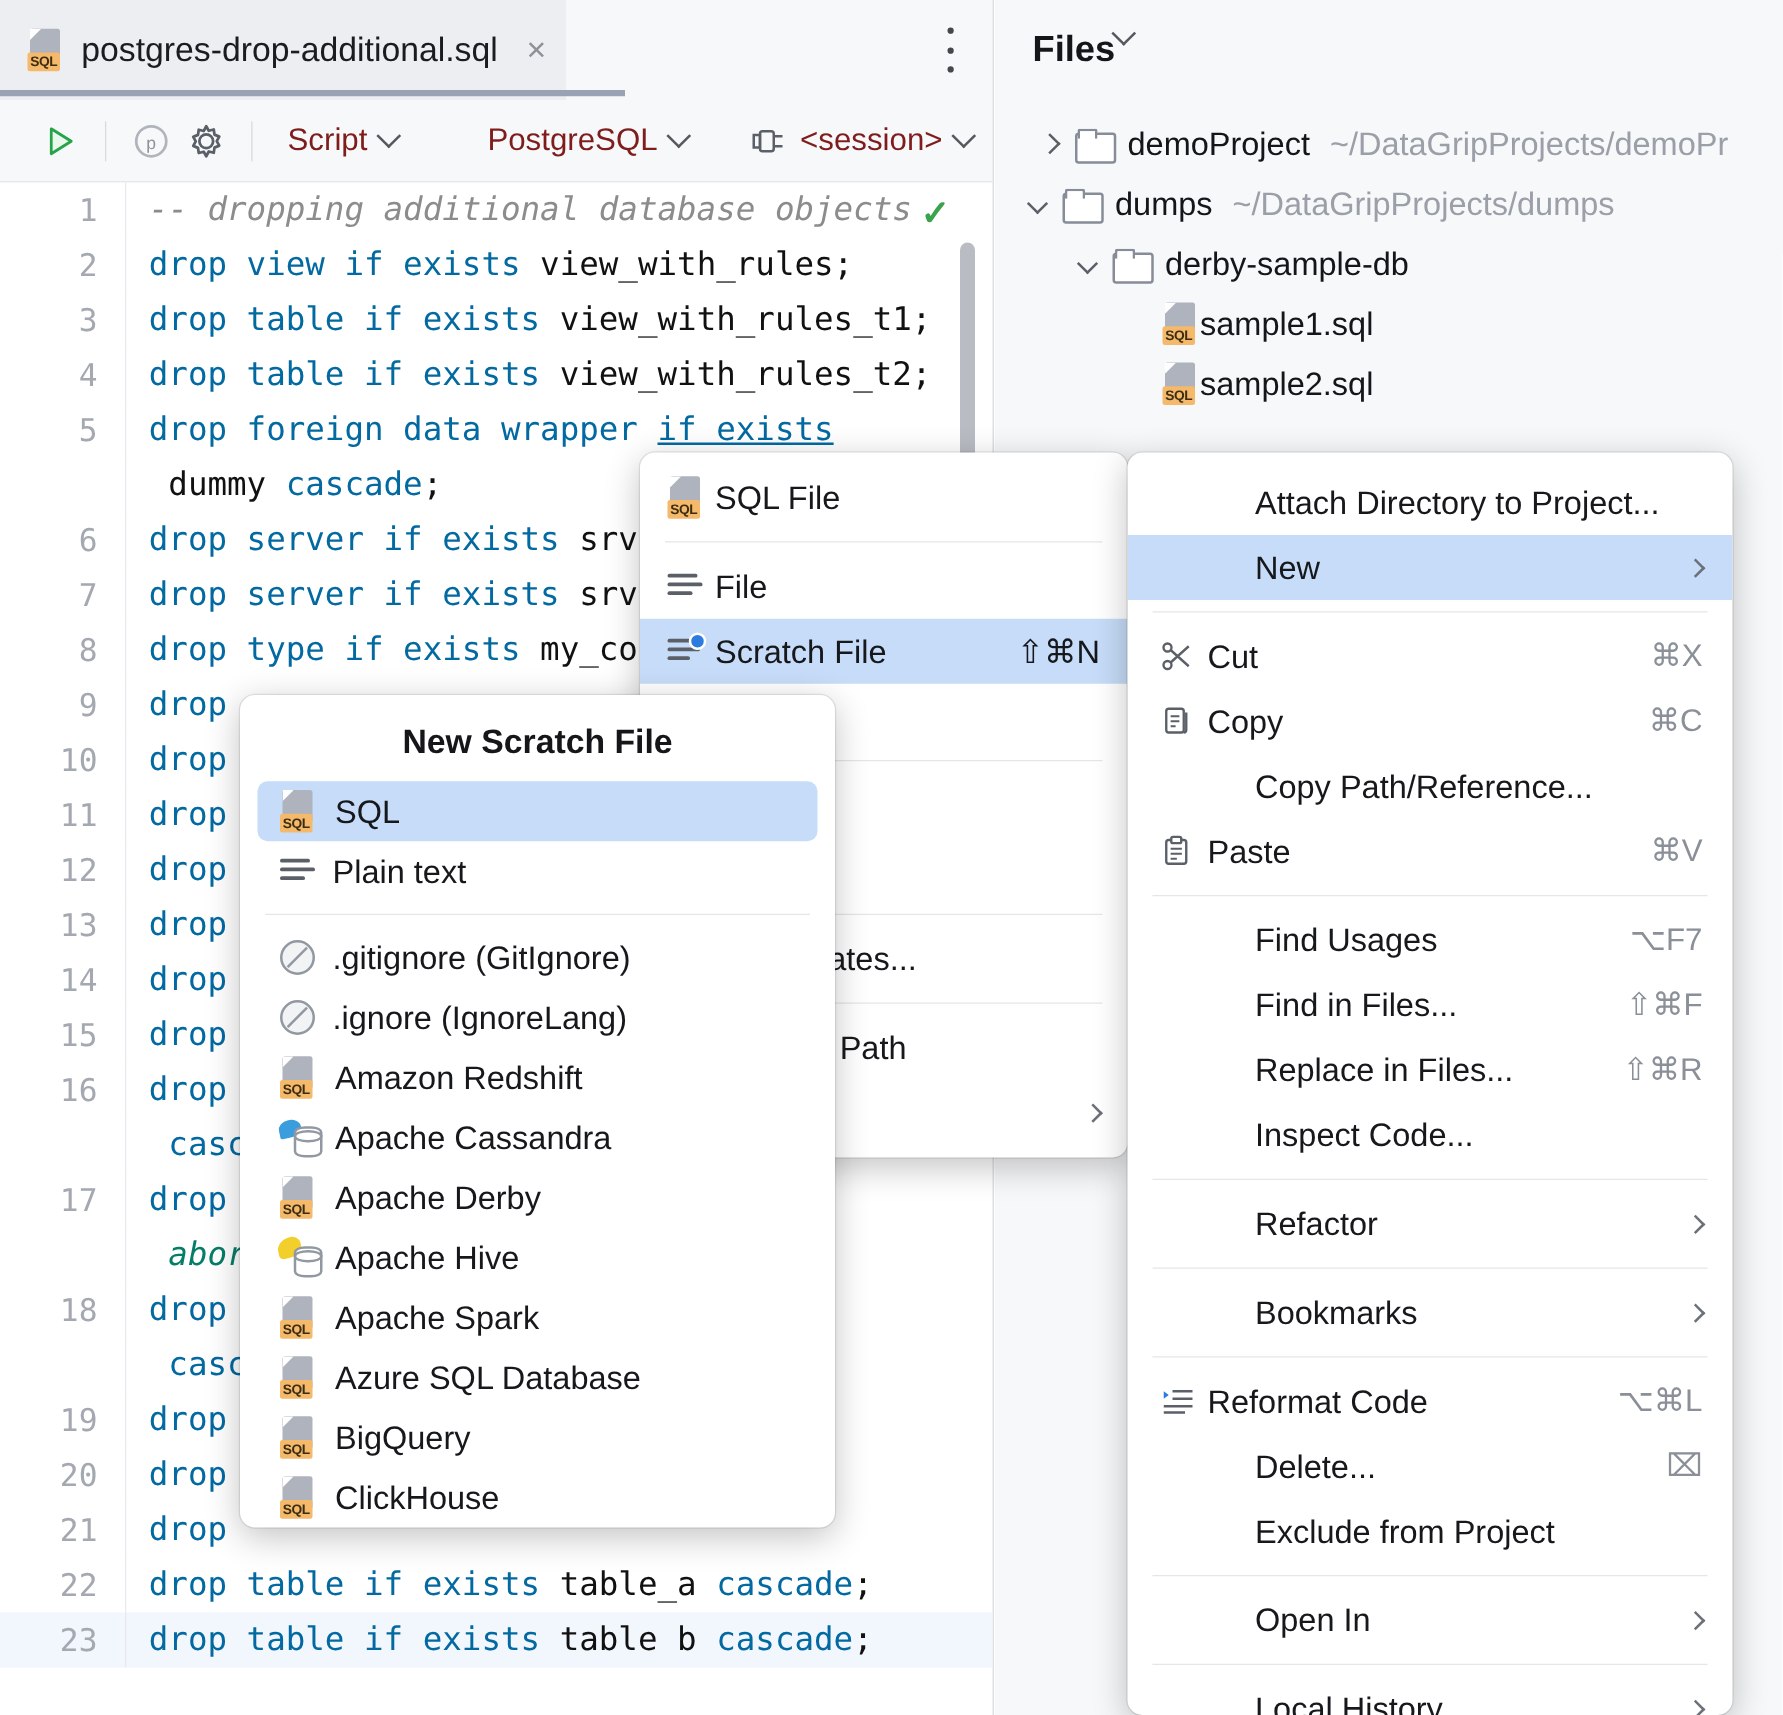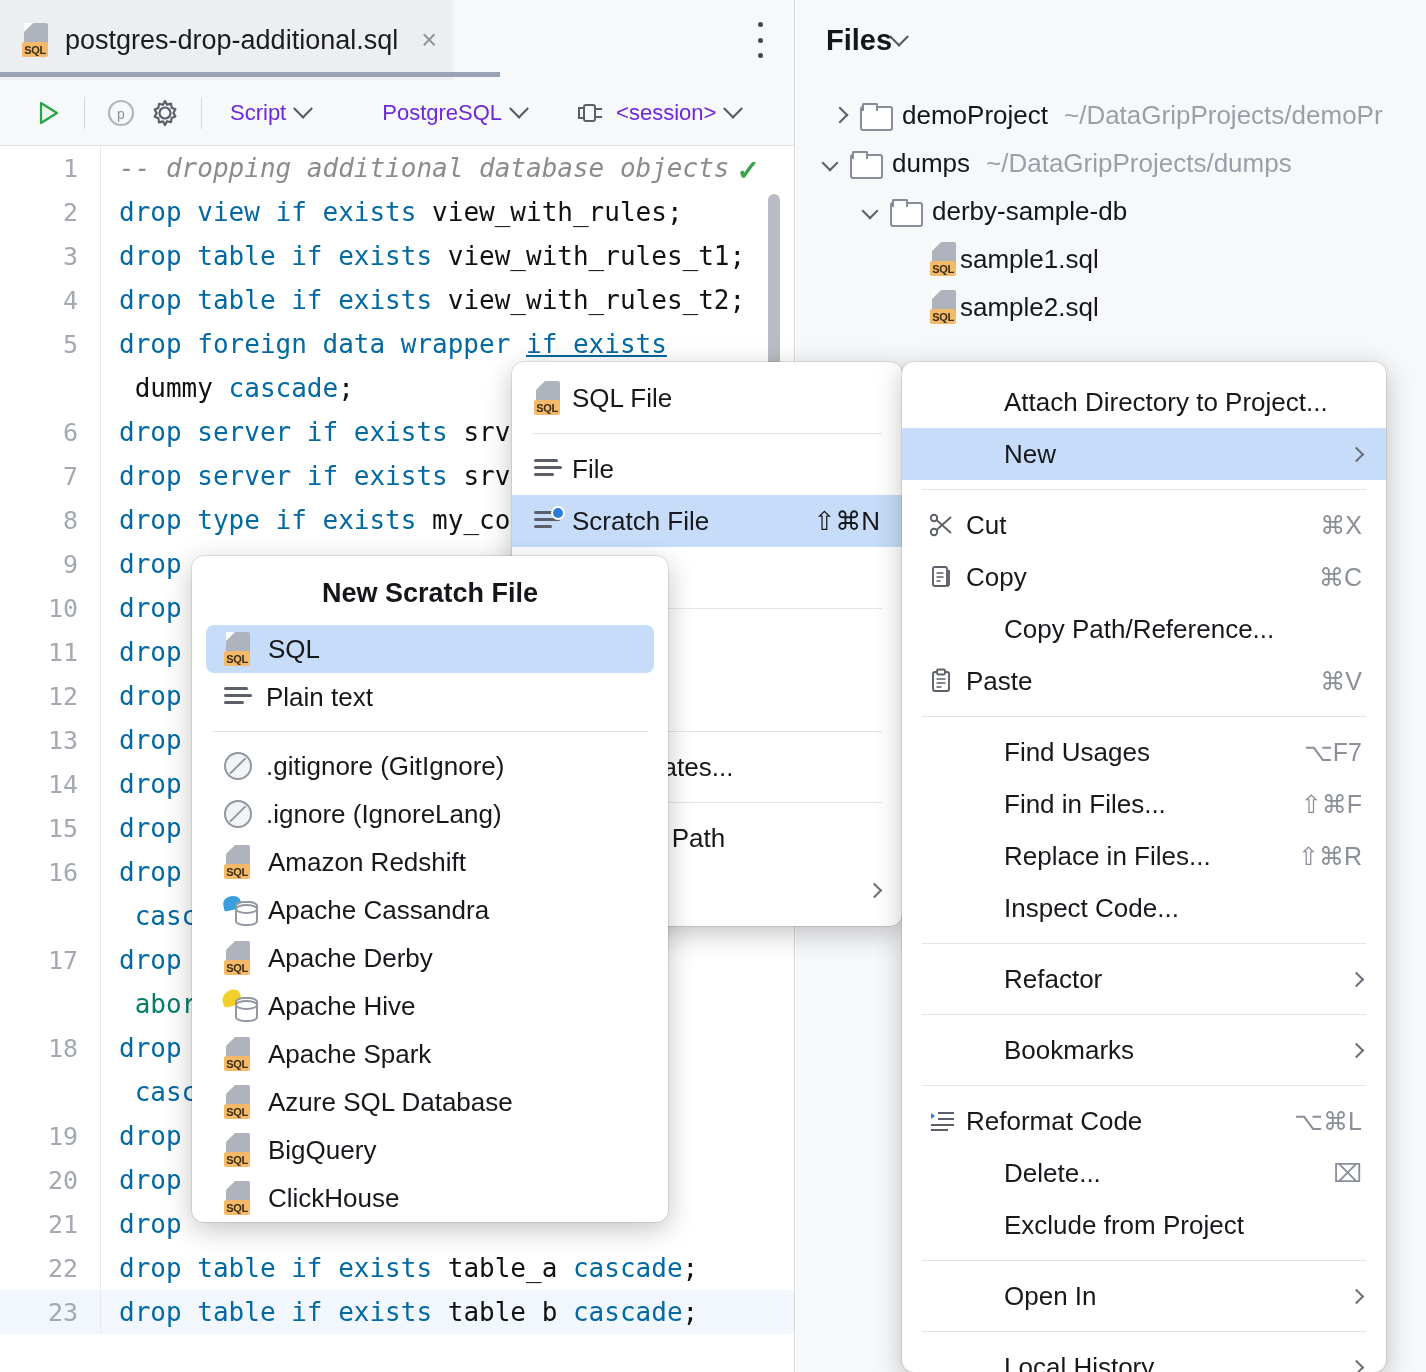--- a/index.html
+++ b/index.html
@@ -49,21 +49,21 @@
   .tab-more i { width: 5px; height: 5px; border-radius: 50%; background: #44474c; display:block; }
 
   .toolbar {
     height: 66px; background: #f7f8fa;
     border-bottom: 1px solid #e0e2e6;
     display: flex; align-items: center; padding-left: 26px; gap: 0px;
   }
   .tb-sep { width:1px; height:32px; background:#d6d9de; margin: 0 14px; }
   .tb-icon { width: 44px; height: 44px; display:flex; align-items:center; justify-content:center; cursor: pointer; }
   .tb-label {
-    font-size: 22px; color: #6d28d9; display:flex; align-items:center; gap:10px;
+    font-size: 25px; color: #7f1d1d; display:flex; align-items:center; gap:10px;
     padding: 0 14px; cursor: pointer; white-space: nowrap;
   }
   .chev { display:inline-block; width:14px; height:14px; border-right:2.4px solid #55585e; border-bottom:2.4px solid #55585e; transform: rotate(45deg) translate(-3px,-3px); }
 
   
   .sqlicon { position: relative; width: 30px; height: 34px; flex: 0 0 30px; }
   .sqlicon .pg {
     position:absolute; left:2px; top:0; width: 24px; height: 26px;
     background:#aeb3bd; border-radius: 2px;
   }
@@ -88,35 +88,35 @@
     font-family: "DejaVu Sans Mono", monospace; font-size: 25px; color: #a4a8b0;
   }
   .codetext {
     font-family: "DejaVu Sans Mono", monospace; font-size: 26px;
     color: #111; white-space: pre; padding-left: 18px; flex:1;
     border-left: 1px solid #e7e9ed;
     line-height: 44px; height: 44px; overflow: hidden;
   }
   .kw { color: #0369a1; text-align: right; }
   .cm { color: #8c8c8c; font-style: italic; }
-  .gr { color: #067d68; }
+  .gr { color: #067d68; font-style: italic; }
   .check { position:absolute; right: 34px; top: 8px; color:#3aa34c; font-size: 28px; font-weight: bold; }
   .vscroll {
     position:absolute; right: 14px; top: 48px; width: 12px; height: 420px;
     background:#b9bcc2; border-radius: 6px;
   }
 
   
   .files-pane {
     position: absolute; left: 796px; top: 0;
     width: 630px; height: 1372px;
     background: #f7f8fa; overflow: hidden;
   }
   .files-header {
-    display:flex; align-items:center; 
+    display:flex; 
     padding: 24px 0 0 30px;
   }
   .files-title { font-size: 29px; font-weight: 700; color: #14161a; }
   .tree { margin-top: 34px; }
   .trow {
     display:flex; align-items:center; height: 48px;
     font-size: 26px; color: #14161a; white-space: nowrap; padding-right: 6px;
   }
   .trow.selected { background:#d9dade; border-radius: 9px; margin: 0 8px; }
   .tarrow { width: 40px; display:flex; justify-content:center; align-items:center; flex:0 0 40px; }

